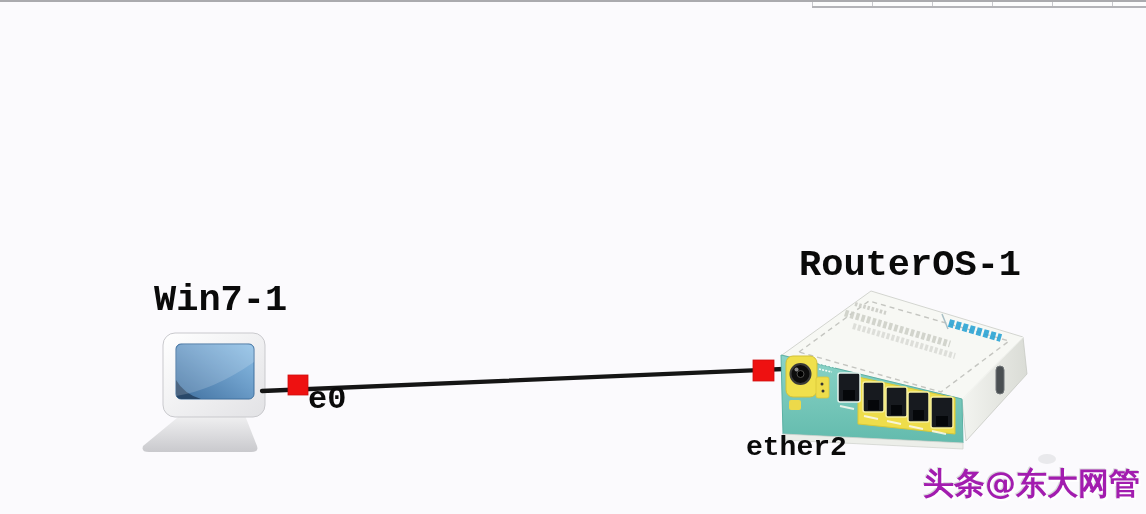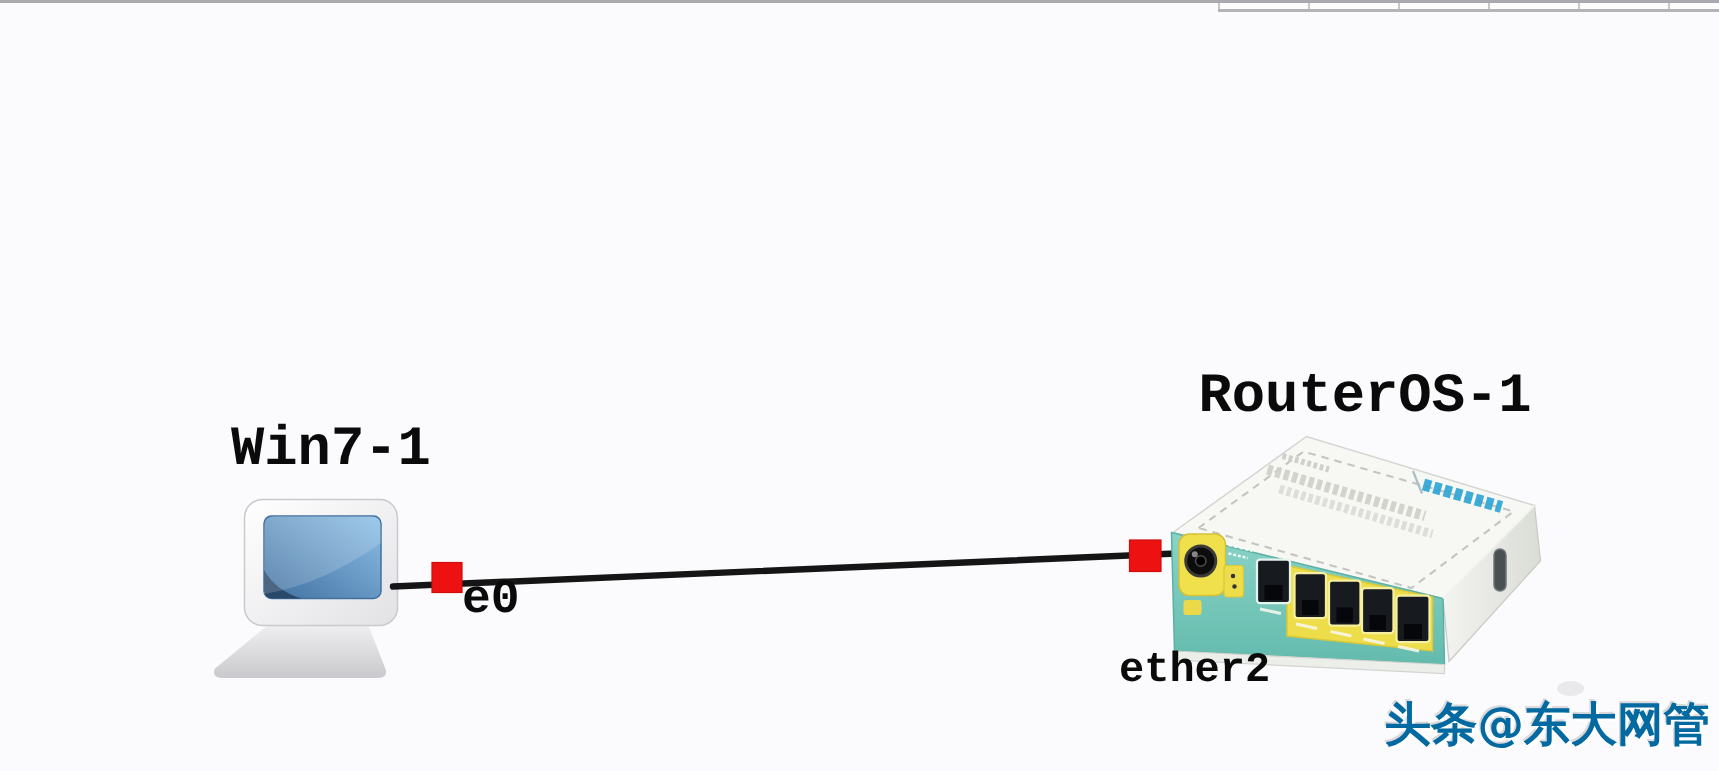--- a/index.html
+++ b/index.html
@@ -26,21 +26,21 @@
     font-family:"Liberation Mono","DejaVu Sans Mono",monospace;
     font-weight:700;color:#0a0a0a;white-space:nowrap;
   }
   #label-pc{left:154px;top:282px;font-size:37px;}
   #label-router{left:799px;top:247px;font-size:37px;}
   #label-e0{left:308px;top:384px;font-size:32px;text-align:center;}
   #label-ether2{left:746px;top:434px;font-size:28px;}
   #watermark{
     position:absolute;right:6px;top:466px;line-height:1.1;
     font-family:"DejaVu Sans",sans-serif;
-    font-weight:700;font-size:31px;color:#0369a1;
+    font-weight:700;font-size:31px;color:#a21caf;
     text-shadow:2px 2px 1px #ffffff,-1px -1px 0 rgba(110,110,110,.25);
     white-space:nowrap;
   }
 </style>
 </head>
 <body>
 
 <div id="stage">
 
   <div class="top-line"></div>

